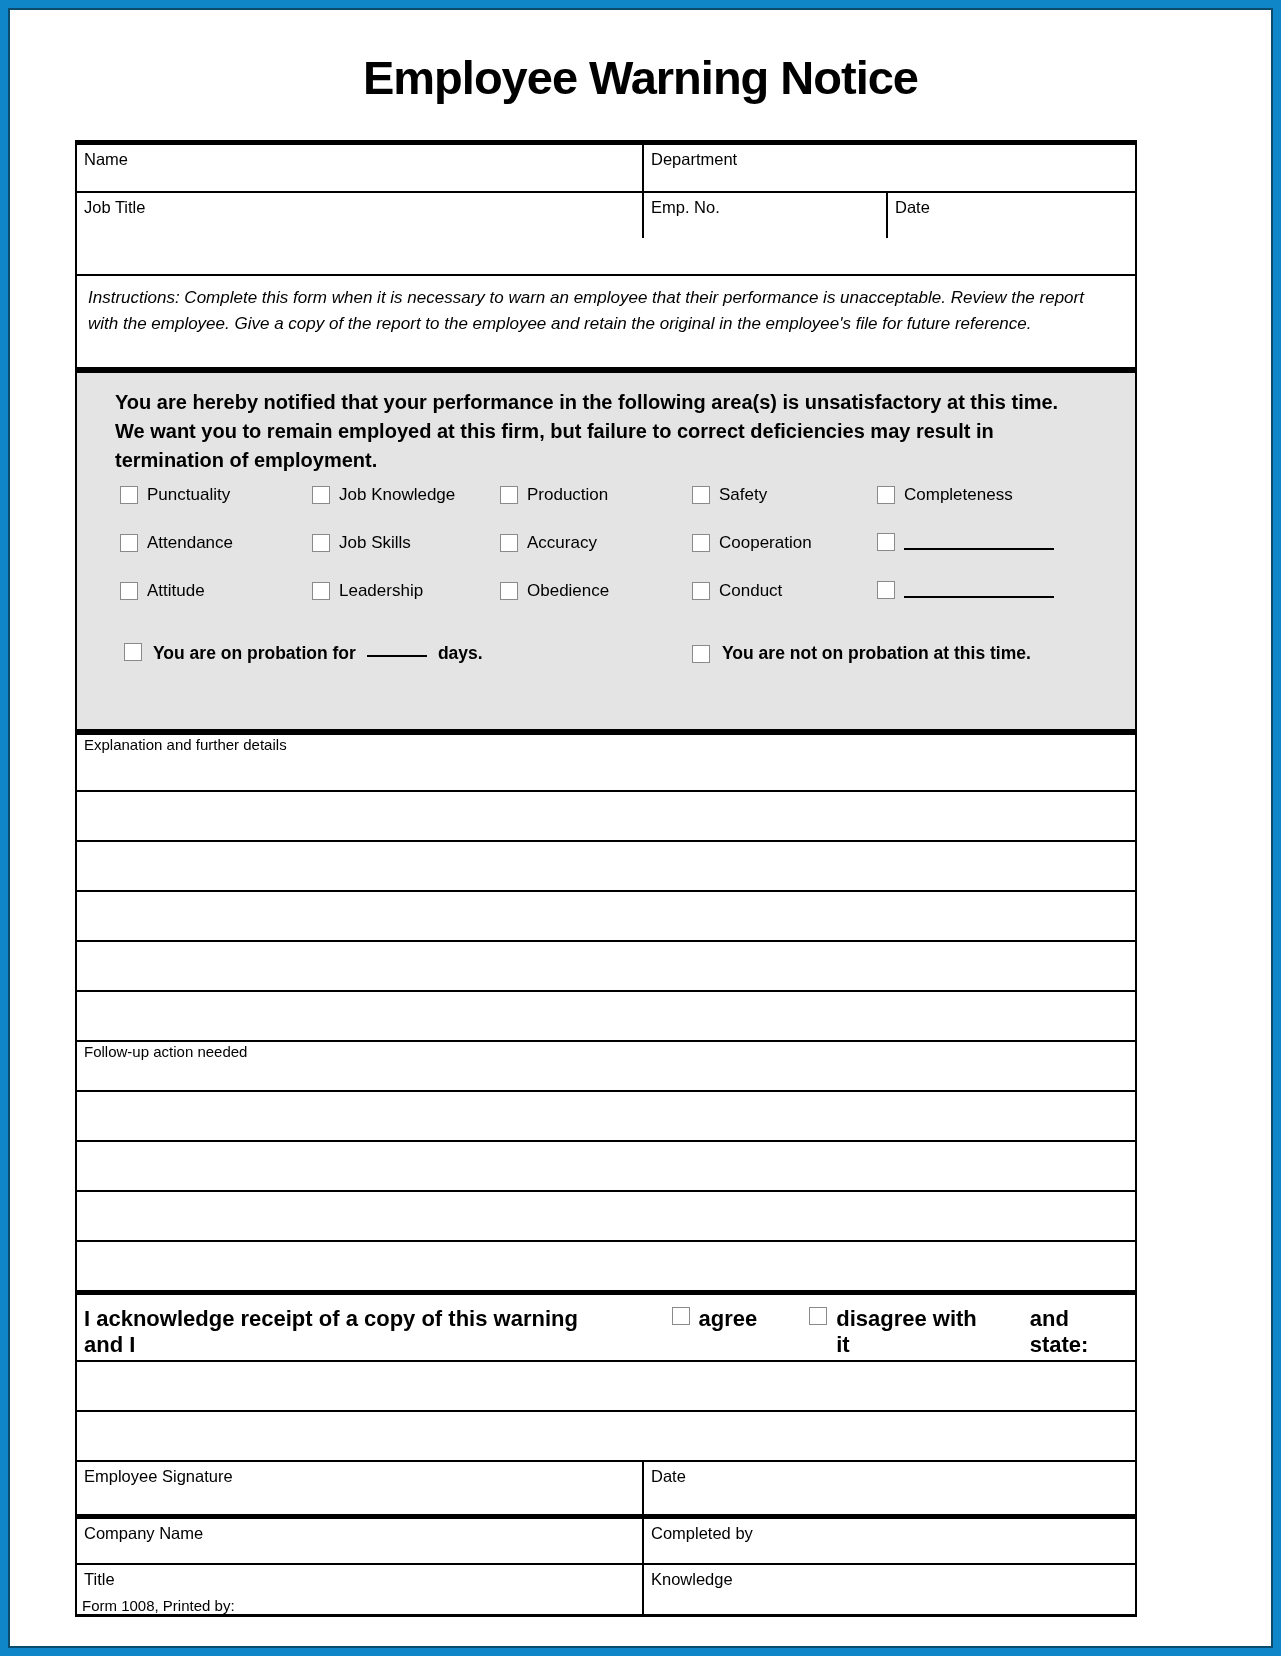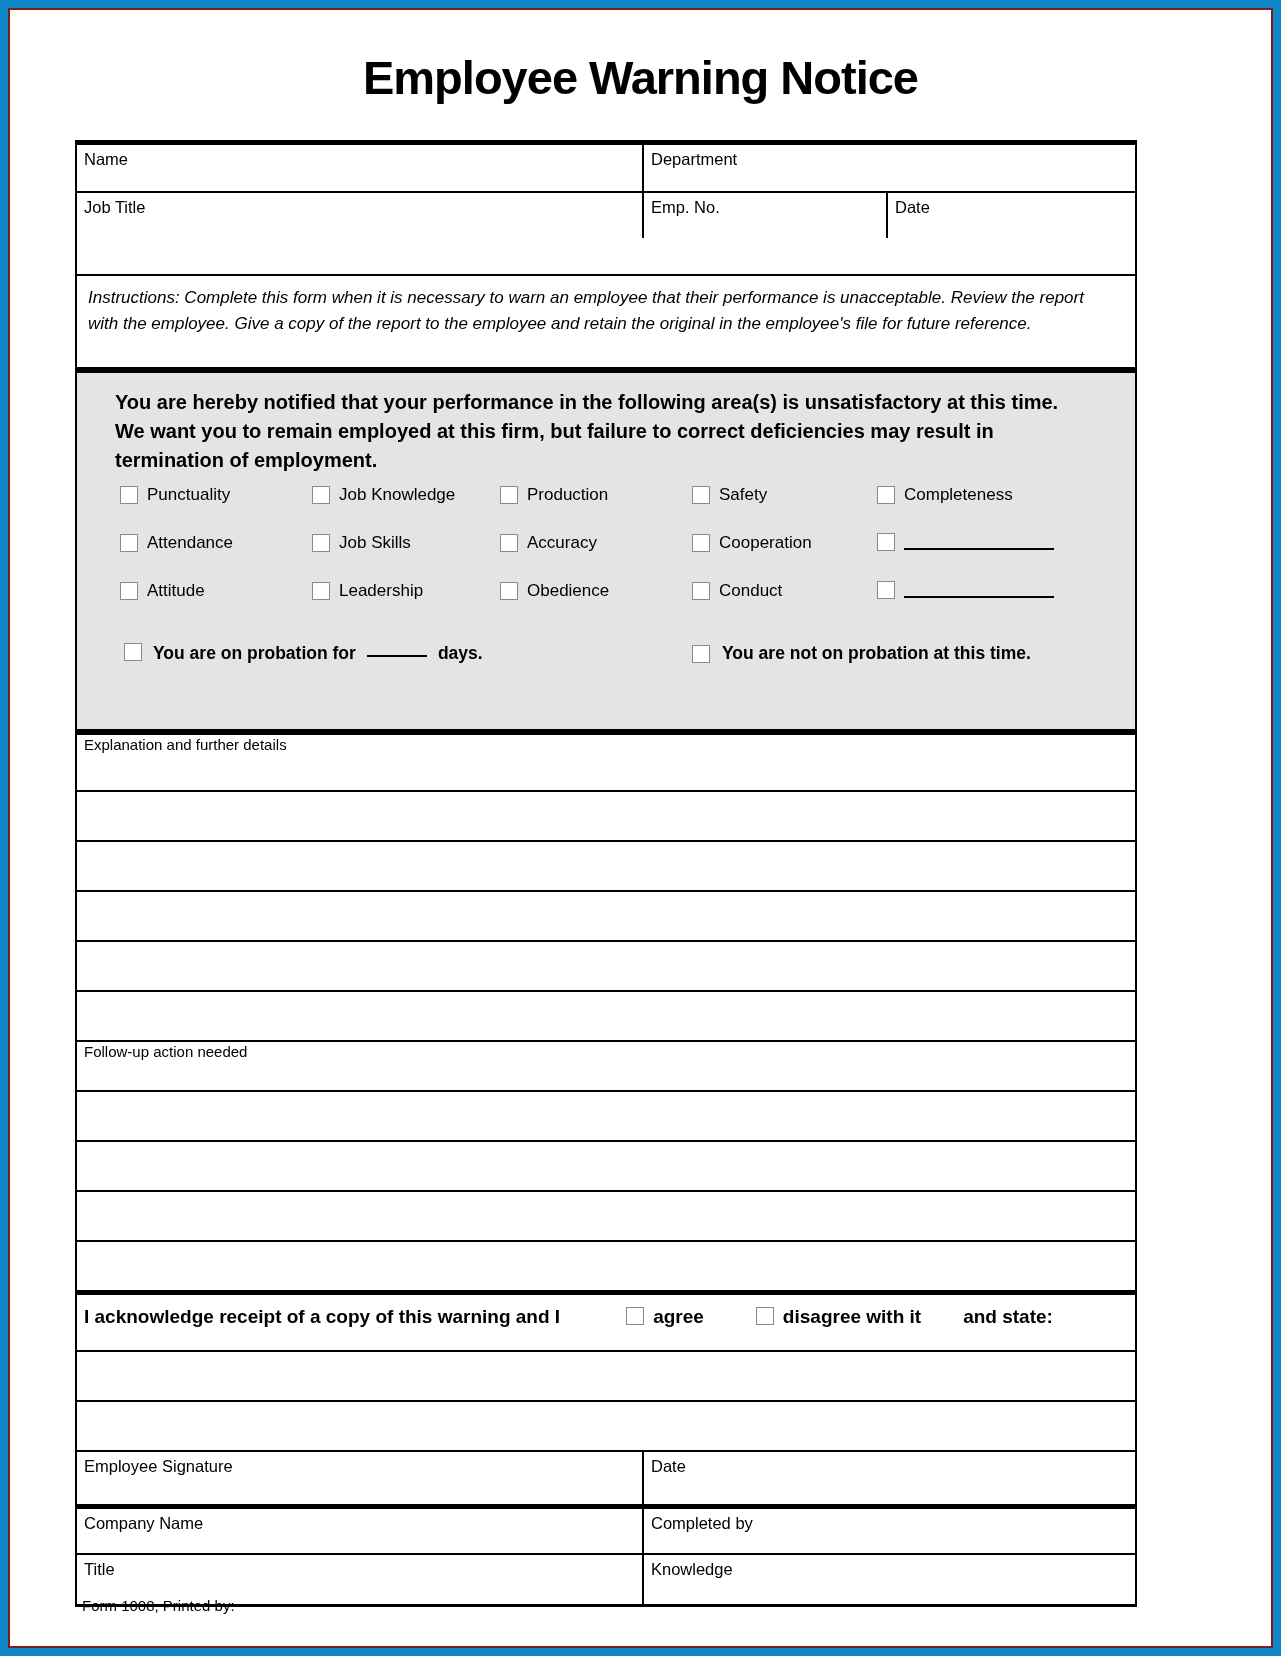--- a/index.html
+++ b/index.html
@@ -8,21 +8,21 @@
 
   .page {
     width: 1281px; height: 1656px;
     background: #0f86c8;
     padding: 8px;
     position: relative;
   }
   .inner {
     width: 100%; height: 100%;
     background: #ffffff;
-    border: 2px solid #7f1d1d;
+    border: 2px solid #0c4a6e;
     position: relative;
     overflow: hidden;
   }
 
   .doc-title {
     text-align: center;
     margin-top: 42px;
     font-size: 47px;
     font-weight: bold;
     letter-spacing: -1px;
@@ -98,24 +98,24 @@
   .prob-row { position: absolute; top: 270px; left: 0; right: 0; height: 28px; font-weight: bold; font-size: 17.5px; }
   .prob-left  { position: absolute; left: 47px;  display: flex; gap: 11px; }
   .prob-right { position: absolute; left: 615px; display: flex; align-items: center; gap: 12px; }
 
   .label-row { height: 55px; padding: 1px 7px; font-size: 15px; }
   .followup-label { border-top: 2px solid #000; height: 50px; }
   .ruled { height: 50px; border-top: 2px solid #000; }
 
   .ack-row {
     border-top: 5px solid #000;
-    height: 60px;
+    height: 70px;
     padding: 11px 7px 0 7px;
     font-weight: bold;
-    font-size: 19px;
+    font-size: 22px;
     display: flex;
     align-items: flex-start;
   }
   .ack-row .cb { margin-top: 1px; }
   .ml-agree-cb { margin-left: 66px; }
   .ml-txt { margin-left: 9px; }
   .ml-disagree-cb { margin-left: 52px; }
   .ml-state { margin-left: 42px; }
 
   .sig-row     { border-top: 2px solid #000; height: 54px; }

